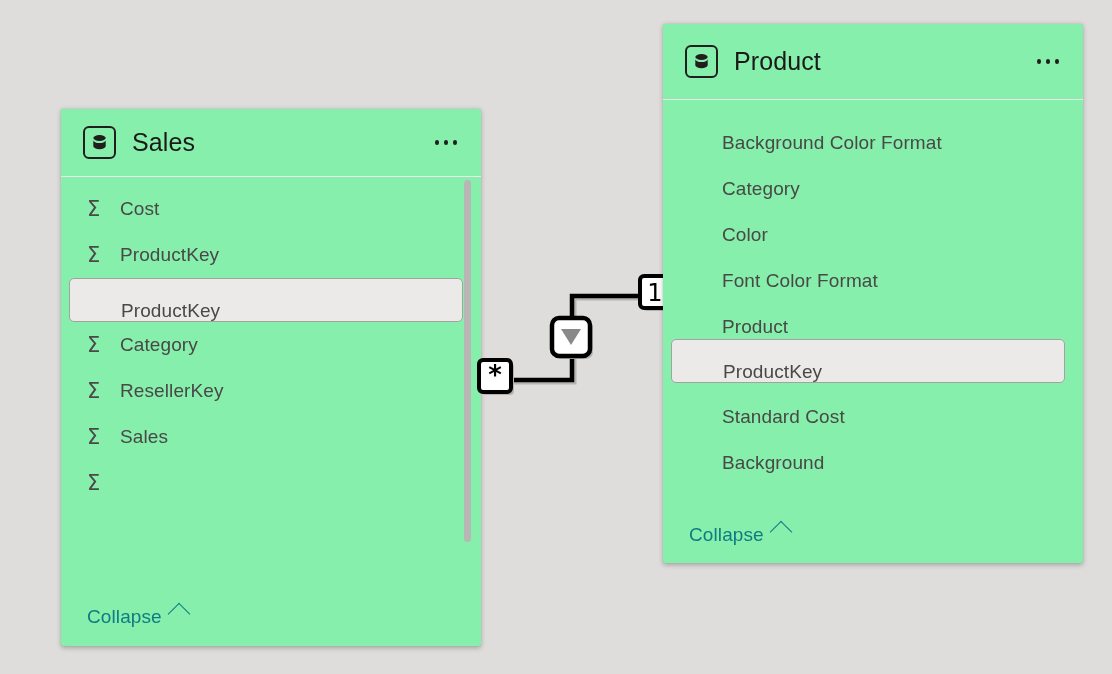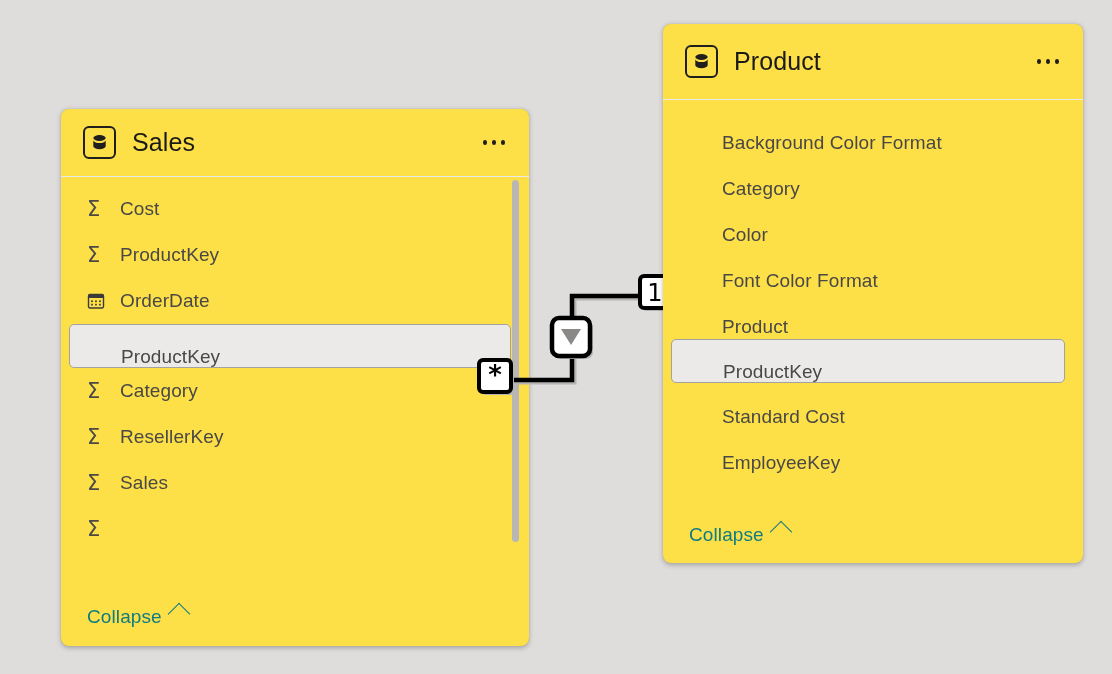--- a/index.html
+++ b/index.html
@@ -19,30 +19,30 @@
     position: absolute;
     left: 0; top: 0;
     width: 1112px;
     height: 674px;
     background: #dedddc;
   }
 
   
   .table-card {
     position: absolute;
-    background: #fde047;
-    border-radius: 8px;
+    background: #86efac;
+    border-radius: 2px;
     box-shadow: 0 1.5px 5px rgba(0,0,0,0.26), 0 0 1px rgba(0,0,0,0.18);
     box-sizing: border-box;
     overflow: hidden;
   }
   #card-sales {
     left: 61px;
     top: 109px;
-    width: 468px;
+    width: 420px;
     height: 537px;
     z-index: 4;
   }
   #card-product {
     left: 663px;
     top: 24px;
     width: 420px;
     height: 539px;
     z-index: 6;
   }
@@ -264,37 +264,20 @@
         <span class="f-label">Cost</span>
       </div>
 
       <div class="field-row">
         <span class="f-icon">
             <span class="sigma">Σ</span>
           </span>
         <span class="f-label">ProductKey</span>
       </div>
 
-      <div class="field-row">
-        <span class="f-icon">
-          <svg width="18" height="18" viewBox="0 0 18 18" xmlns="http://www.w3.org/2000/svg">
-            <rect x="1.5" y="2.5" width="15" height="13.5" rx="1.4" fill="none" stroke="#3b3a39" stroke-width="1.4"></rect>
-            <rect x="1.5" y="2.5" width="15" height="3.6" rx="1.4" fill="#3b3a39"></rect>
-            <g fill="#3b3a39">
-              <rect x="4.1" y="8.4" width="1.7" height="1.7"></rect>
-              <rect x="8.1" y="8.4" width="1.7" height="1.7"></rect>
-              <rect x="12.1" y="8.4" width="1.7" height="1.7"></rect>
-              <rect x="4.1" y="11.8" width="1.7" height="1.7"></rect>
-              <rect x="8.1" y="11.8" width="1.7" height="1.7"></rect>
-              <rect x="12.1" y="11.8" width="1.7" height="1.7"></rect>
-            </g>
-          </svg>
-        </span>
-        <span class="f-label">OrderDate</span>
-      </div>
 
       <div class="field-row no-icon selected">
         <span class="f-label">ProductKey</span>
       </div>
 
       <div class="field-row">
         <span class="f-icon">
             <span class="sigma">Σ</span>
           </span>
         <span class="f-label">Category</span>
@@ -362,21 +345,21 @@
       <div class="field-row no-icon">
         <span class="f-label">Product</span>
       </div>
       <div class="field-row no-icon selected">
         <span class="f-label">ProductKey</span>
       </div>
       <div class="field-row no-icon">
         <span class="f-label">Standard Cost</span>
       </div>
       <div class="field-row no-icon">
-        <span class="f-label">EmployeeKey</span>
+        <span class="f-label">Background</span>
       </div>
     </div>
 
     <div class="collapse-link" id="collapse-product">
       <span>Collapse</span>
       <span class="chev-up"></span>
     </div>
   </div>
 
 </div>

